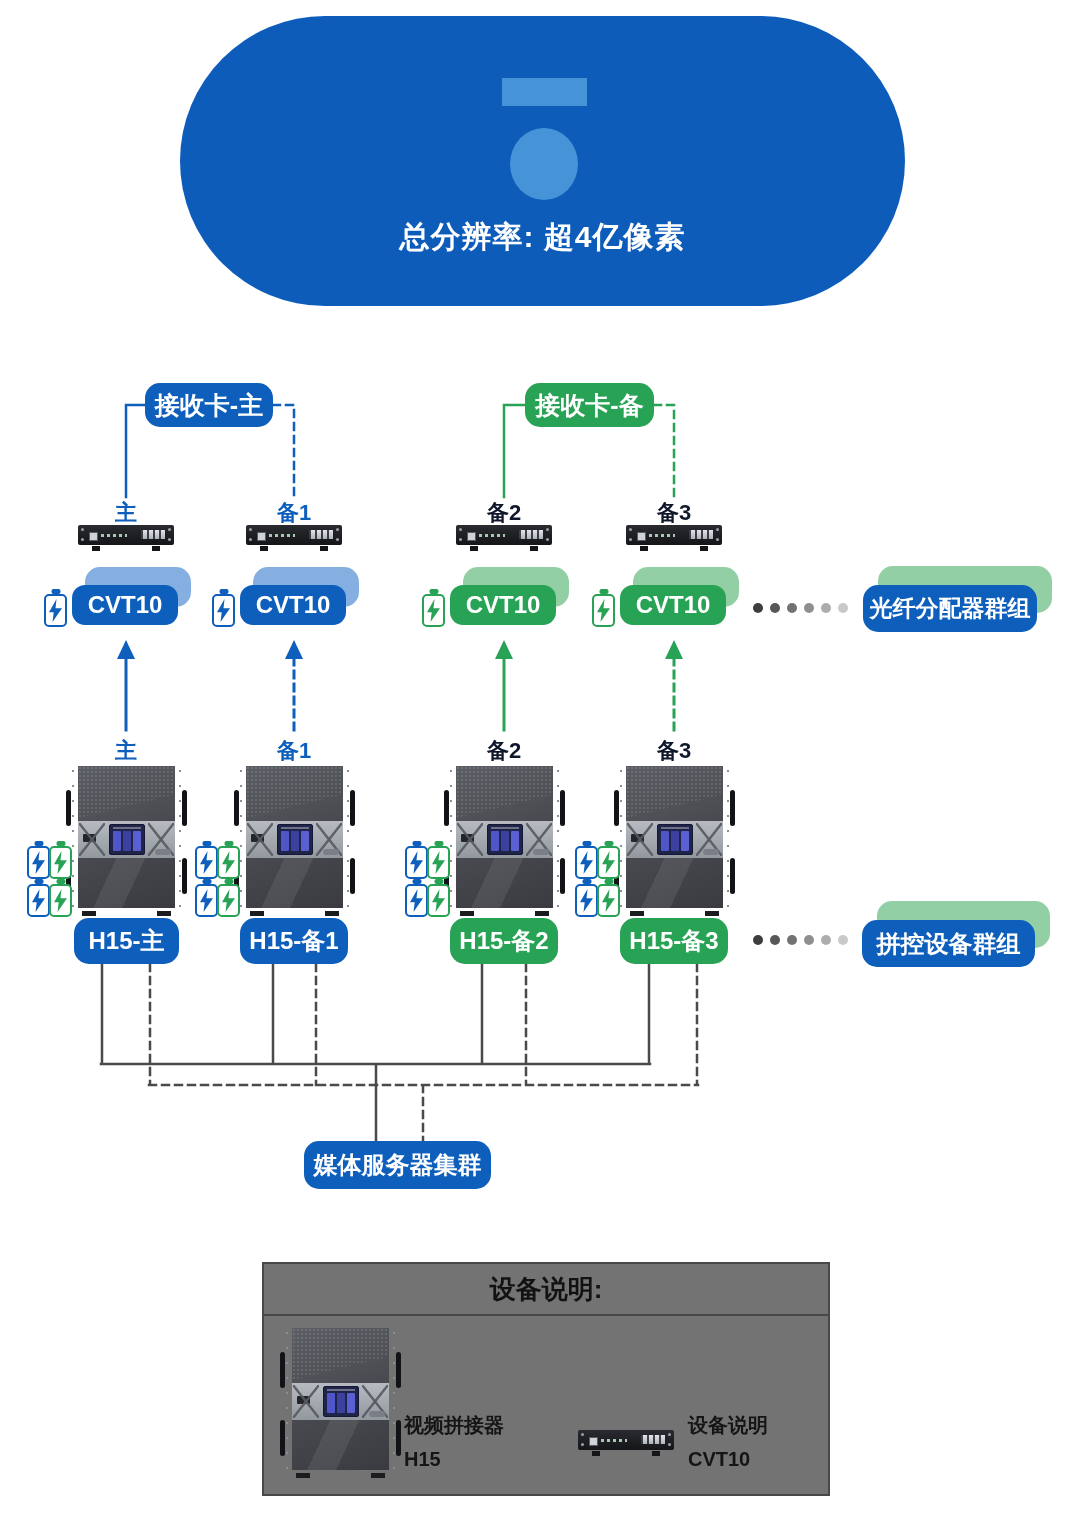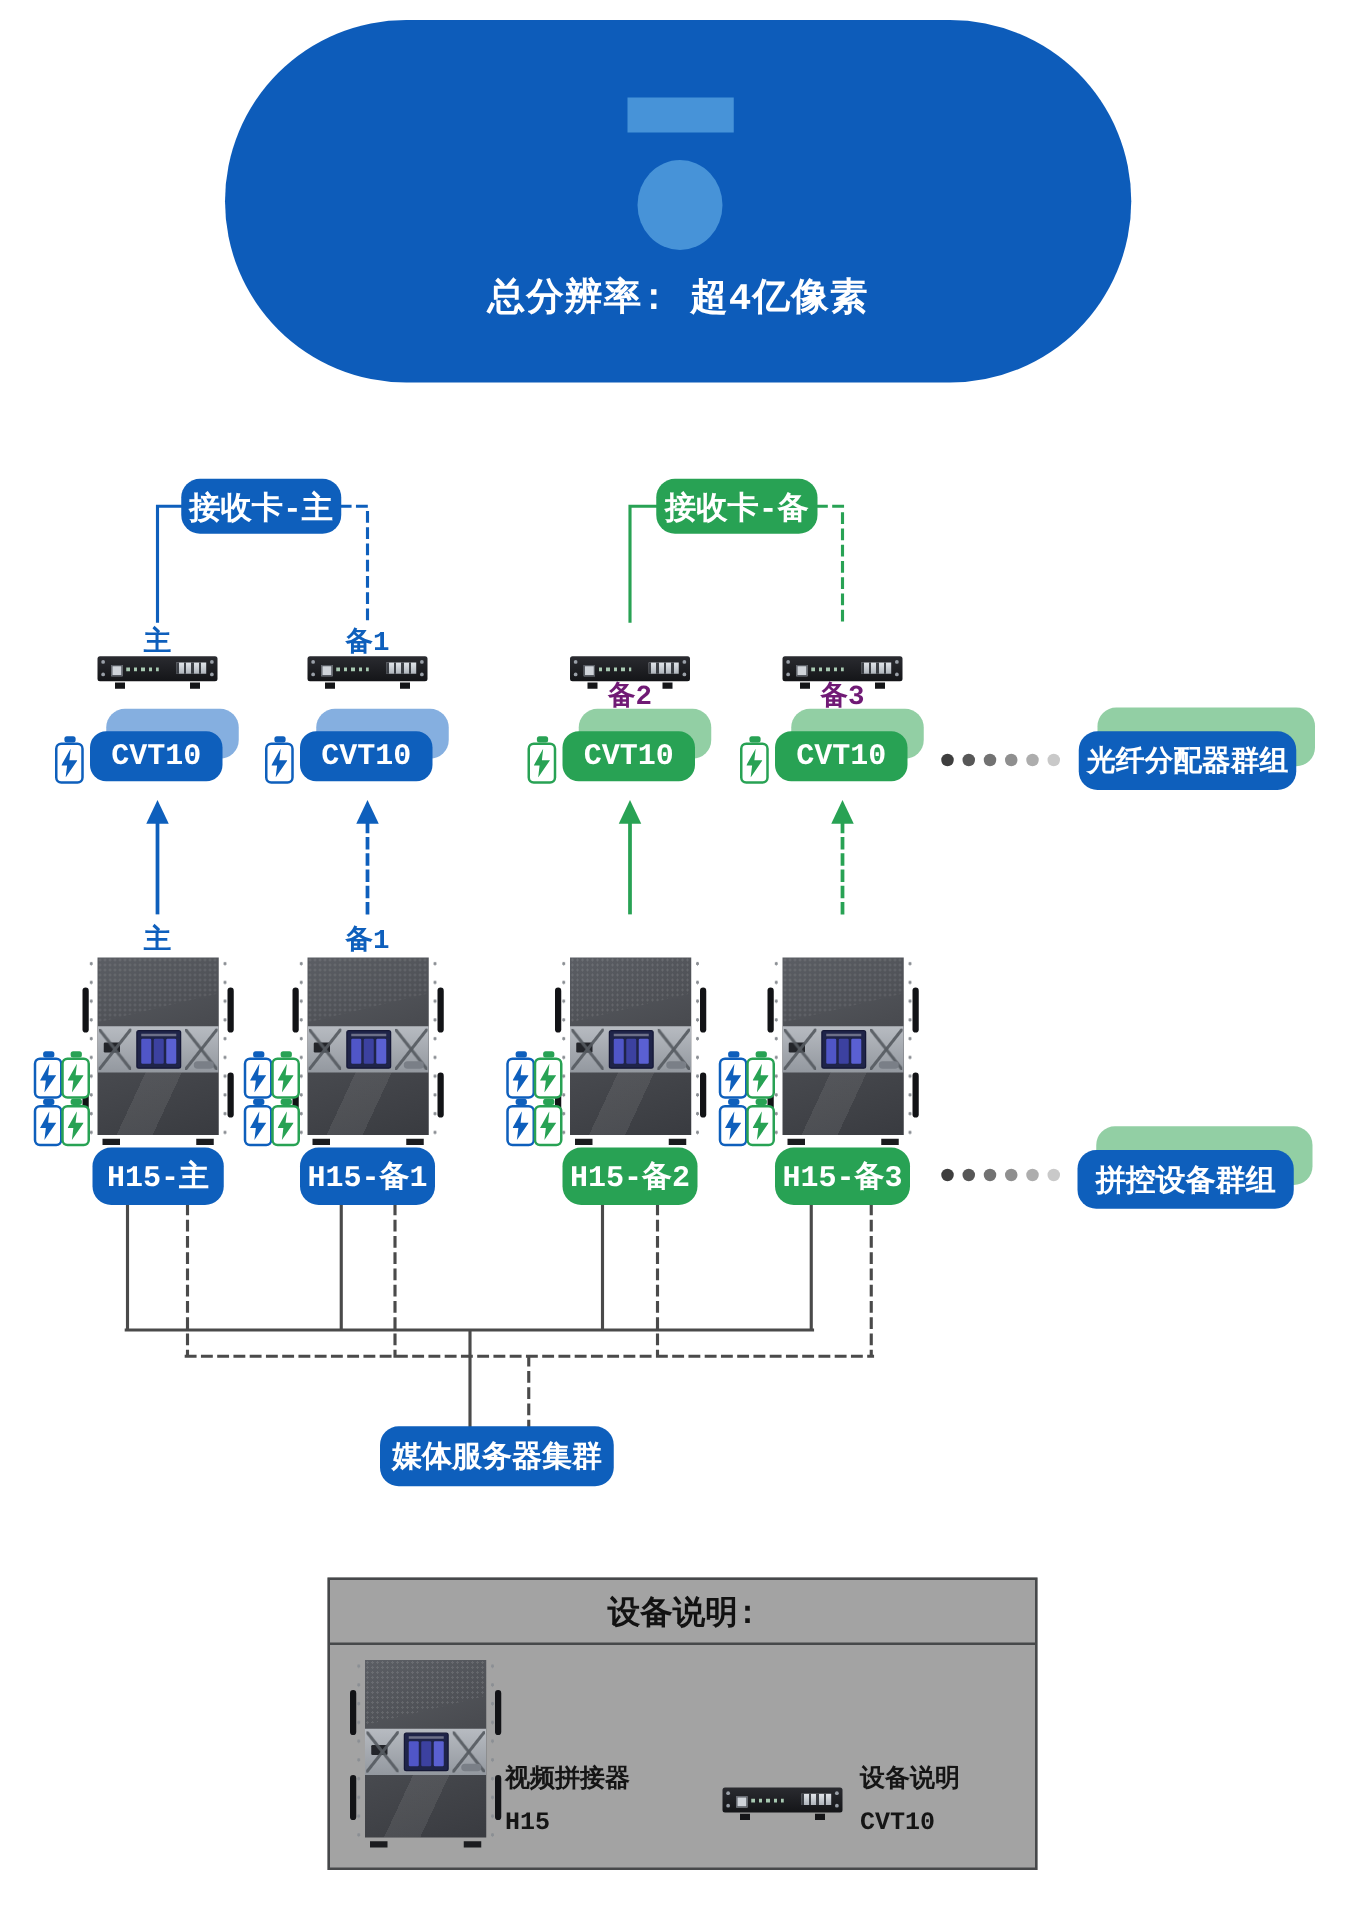--- a/index.html
+++ b/index.html
@@ -1,18 +1,18 @@
 <!DOCTYPE html>
 <html><head>
 <meta charset="utf-8">
 <style>
   html,body{margin:0;padding:0;background:#fff;}
   .canvas{
     position:relative;width:1080px;height:1538px;background:#ffffff;overflow:hidden;
-    font-family:Liberation Mono, monospace;
+    font-family:Liberation Sans, sans-serif;
   }
   
   .overlay{position:absolute;left:0;top:0;z-index:1;}
   .ln{fill:none;stroke-width:2.5px;stroke-linecap:square;}
   .w3{stroke-width:3px;}
   .sblue{stroke:#0e5fbc;}  .sgreen{stroke:#28a254;}  .sgray{stroke:#4a4a4a;}
   .dsh{stroke-dasharray:7 6;}
   .fb{fill:#0e5fbc;} .fg{fill:#28a254;}
 
   
@@ -21,21 +21,21 @@
   .st-dot{position:absolute;left:330px;top:112px;width:68px;height:72px;background:#4793d8;border-radius:50%;}
   .st-title{position:absolute;left:0;right:0;top:201px;text-align:center;color:#fff;font-size:30px;font-weight:bold;letter-spacing:1px;}
 
   
   .pill{position:absolute;display:flex;align-items:center;justify-content:center;color:#fff;
         font-weight:bold;border-radius:15px;white-space:nowrap;z-index:3;}
   .bg-blue{background:#0e5fbc;}  .bg-green{background:#28a254;}
   .shadow{position:absolute;border-radius:15px;z-index:2;}
   .sh-lblue{background:#85afe0;}  .sh-lgreen{background:#92cfa4;}
   .tag{position:absolute;font-weight:bold;font-size:22px;width:90px;text-align:center;z-index:3;}
-  .t-blue{color:#0e5fbc;}  .t-green{color:#701a75;margin-top:43px;}
+  .t-blue{color:#0e5fbc;}  .t-green{color:#0f172a;}
 
   
   .bat{position:absolute;width:19px;height:29px;border:2.5px solid currentColor;border-radius:5px;background:#fff;z-index:4;}
   .bat.blue{color:#0e5fbc;}  .bat.green{color:#28a254;}
   .bat::before{content:"";position:absolute;left:50%;top:-7px;transform:translateX(-50%);
                width:9px;height:4.5px;border-radius:2px;background:currentColor;}
   .bolt{position:absolute;left:3px;right:3px;top:3px;bottom:3px;background:currentColor;
         clip-path:polygon(58% 0%,0% 58%,36% 58%,27% 100%,100% 40%,50% 40%);}
 
   
@@ -82,21 +82,21 @@
            background:linear-gradient(115deg,transparent 32%,rgba(255,255,255,.08) 32%,rgba(255,255,255,.08) 56%,transparent 56%);}
   .rfoot{position:absolute;bottom:0;width:14px;height:5px;background:#1b1c1f;}
   .rf1{left:14px;} .rf2{right:14px;}
 
   
   .dot{position:absolute;width:10px;height:10px;border-radius:50%;z-index:3;}
   .d1{background:#3e3e3e;} .d2{background:#575757;} .d3{background:#727272;}
   .d4{background:#8f8f8f;} .d5{background:#adadad;} .d6{background:#c9c9c9;}
 
   
-  .legend{position:absolute;left:262px;top:1262px;width:564px;height:230px;border:2px solid #46484a;background:#a3a3a3;z-index:3;text-align:right;}
+  .legend{position:absolute;left:262px;top:1262px;width:564px;height:230px;border:2px solid #46484a;background:#737373;z-index:3;text-align:right;}
   .legend-title{height:50px;border-bottom:2px solid #46484a;display:flex;align-items:center;justify-content:center;
                 font-size:26px;font-weight:bold;color:#121212;}
   .ltext{position:absolute;font-size:20px;font-weight:bold;color:#151515;line-height:34px;z-index:4;white-space:nowrap;}
 </style>
 </head>
 <body>
 
 <div class="canvas">
 
   <svg class="overlay" width="1080" height="1538" viewBox="0 0 1080 1538">

